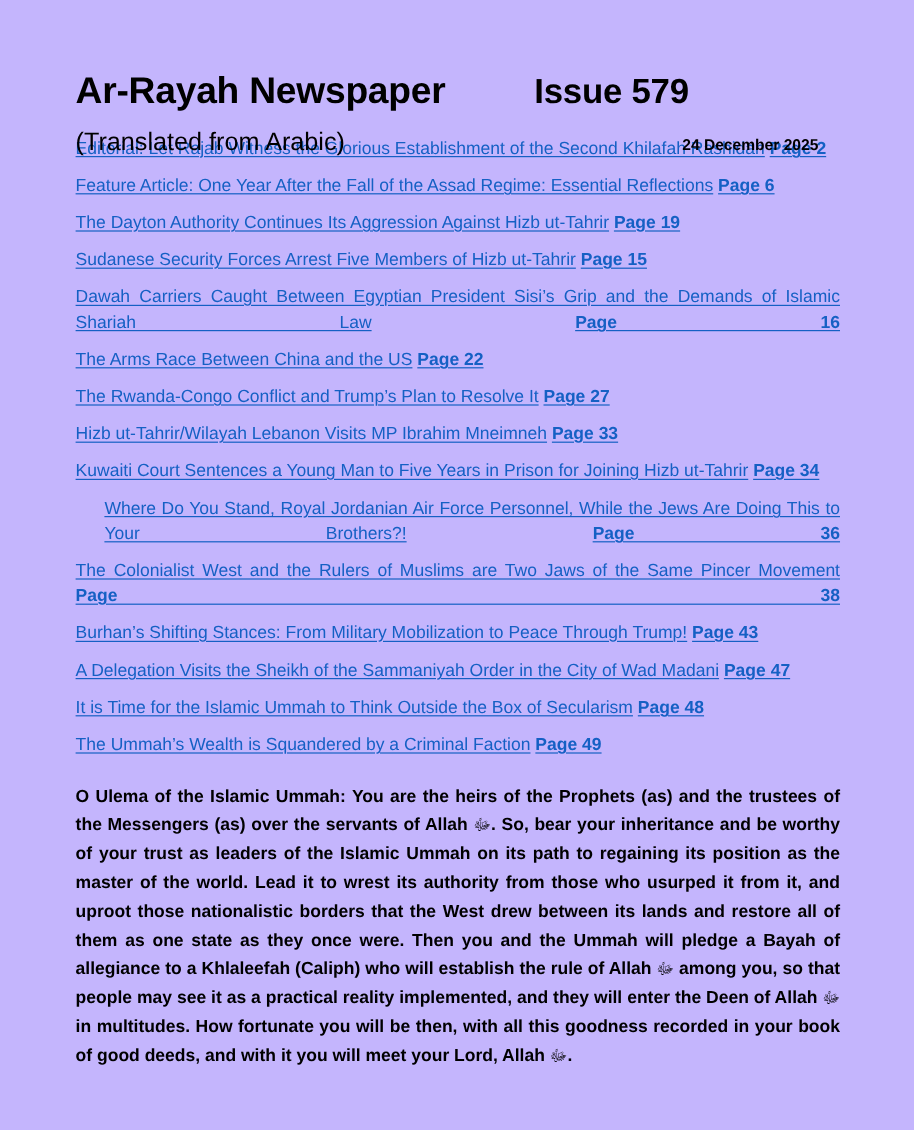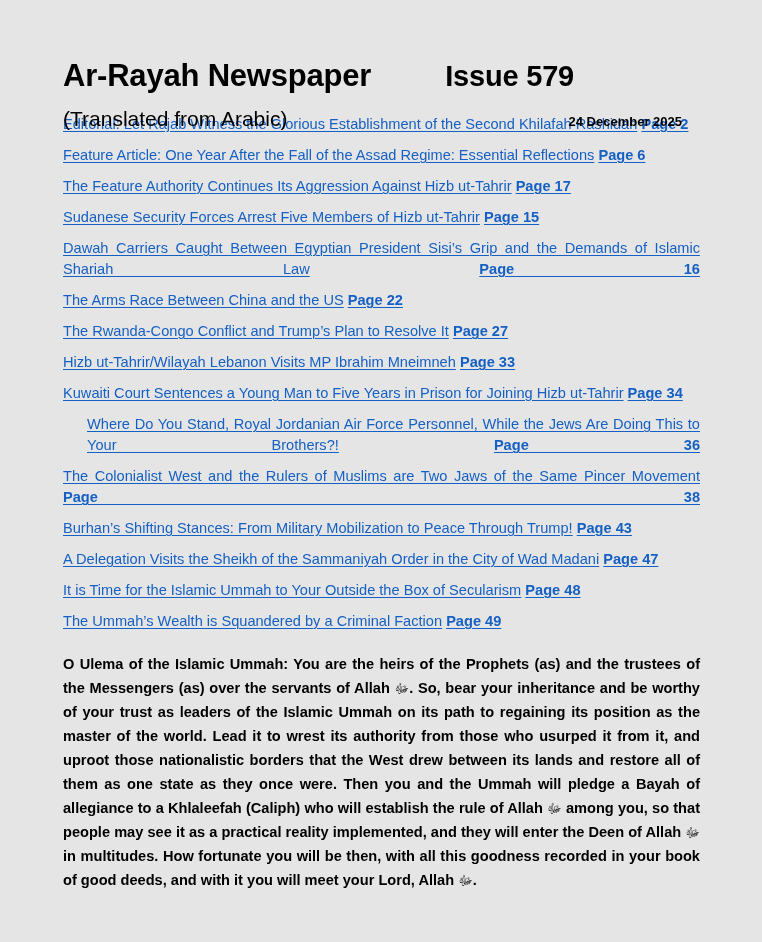--- a/index.html
+++ b/index.html
@@ -11,21 +11,21 @@
     width: 762px;
     height: 942px;
     font-family: "Liberation Sans", sans-serif;
     color: #000000;
     overflow: hidden;
   }
   #page {
     position: relative;
     width: 762px;
     height: 942px;
-    background: #e5e5e5;
+    background: #c4b5fd;
   }
   .content {
     position: absolute;
     left: 63px;
     top: 0;
     width: 637px;
   }
 
   
   .masthead {
@@ -136,31 +136,31 @@
       </div>
       <div class="subhead-row">
         <div class="translated">(Translated from Arabic)</div>
         <div class="issue-date">24 December 2025</div>
       </div>
     </div>
 
     <div class="toc" id="toc-list">
         <a class="toc-entry" href="#" style="color: rgb(21, 96, 196);"><span class="txt">Editorial: Let Rajab Witness the Glorious Establishment of the Second Khilafah Rashidah</span> <span class="pg">Page 2</span></a>
         <a class="toc-entry" href="#" style="color: rgb(21, 96, 196);"><span class="txt">Feature Article: One Year After the Fall of the Assad Regime: Essential Reflections</span> <span class="pg">Page 6</span></a>
-        <a class="toc-entry" href="#" style="color: rgb(21, 96, 196);"><span class="txt">The Feature Authority Continues Its Aggression Against Hizb ut-Tahrir</span> <span class="pg">Page 17</span></a>
+        <a class="toc-entry" href="#" style="color: rgb(21, 96, 196);"><span class="txt">The Dayton Authority Continues Its Aggression Against Hizb ut-Tahrir</span> <span class="pg">Page 19</span></a>
         <a class="toc-entry" href="#" style="color: rgb(21, 96, 196);"><span class="txt">Sudanese Security Forces Arrest Five Members of Hizb ut-Tahrir</span> <span class="pg">Page 15</span></a>
         <a class="toc-entry wrap" href="#" style="color: rgb(21, 96, 196);"><span class="txt">Dawah Carriers Caught Between Egyptian President Sisi’s Grip and the Demands of Islamic Shariah Law</span> <span class="pg">Page 16</span></a>
         <a class="toc-entry" href="#" style="color: rgb(21, 96, 196);"><span class="txt">The Arms Race Between China and the US</span> <span class="pg">Page 22</span></a>
         <a class="toc-entry" href="#" style="color: rgb(21, 96, 196);"><span class="txt">The Rwanda-Congo Conflict and Trump’s Plan to Resolve It</span> <span class="pg">Page 27</span></a>
         <a class="toc-entry" href="#" style="color: rgb(21, 96, 196);"><span class="txt">Hizb ut-Tahrir/Wilayah Lebanon Visits MP Ibrahim Mneimneh</span> <span class="pg">Page 33</span></a>
         <a class="toc-entry" href="#" style="color: rgb(21, 96, 196);"><span class="txt">Kuwaiti Court Sentences a Young Man to Five Years in Prison for Joining Hizb ut-Tahrir</span> <span class="pg">Page 34</span></a>
         <a class="toc-entry wrap" href="#" style="color: rgb(21, 96, 196); margin-left: 24px;"><span class="txt">Where Do You Stand, Royal Jordanian Air Force Personnel, While the Jews Are Doing This to Your Brothers?!</span> <span class="pg">Page 36</span></a>
         <a class="toc-entry wrap" href="#" style="color: rgb(21, 96, 196);"><span class="txt">The Colonialist West and the Rulers of Muslims are Two Jaws of the Same Pincer Movement</span> <span class="pg">Page 38</span></a>
         <a class="toc-entry" href="#" style="color: rgb(21, 96, 196);"><span class="txt">Burhan’s Shifting Stances: From Military Mobilization to Peace Through Trump!</span> <span class="pg">Page 43</span></a>
         <a class="toc-entry" href="#" style="color: rgb(21, 96, 196);"><span class="txt">A Delegation Visits the Sheikh of the Sammaniyah Order in the City of Wad Madani</span> <span class="pg">Page 47</span></a>
-        <a class="toc-entry" href="#" style="color: rgb(21, 96, 196);"><span class="txt">It is Time for the Islamic Ummah to Your Outside the Box of Secularism</span> <span class="pg">Page 48</span></a>
+        <a class="toc-entry" href="#" style="color: rgb(21, 96, 196);"><span class="txt">It is Time for the Islamic Ummah to Think Outside the Box of Secularism</span> <span class="pg">Page 48</span></a>
         <a class="toc-entry" href="#" style="color: rgb(21, 96, 196);"><span class="txt">The Ummah’s Wealth is Squandered by a Criminal Faction</span> <span class="pg">Page 49</span></a>
       </div>
 
     <div class="message" id="closing-message">O Ulema of the Islamic Ummah: You are the heirs of the Prophets (as) and the trustees of the Messengers (as) over the servants of Allah <span class="honorific">ﷻ</span>. So, bear your inheritance and be worthy of your trust as leaders of the Islamic Ummah on its path to regaining its position as the master of the world. Lead it to wrest its authority from those who usurped it from it, and uproot those nationalistic borders that the West drew between its lands and restore all of them as one state as they once were. Then you and the Ummah will pledge a Bayah of allegiance to a Khlaleefah (Caliph) who will establish the rule of Allah <span class="honorific">ﷻ</span> among you, so that people may see it as a practical reality implemented, and they will enter the Deen of Allah <span class="honorific">ﷻ</span> in multitudes. How fortunate you will be then, with all this goodness recorded in your book of good deeds, and with it you will meet your Lord, Allah <span class="honorific">ﷻ</span>.</div>
 
   </div>
 </div>
 
 </body></html>

